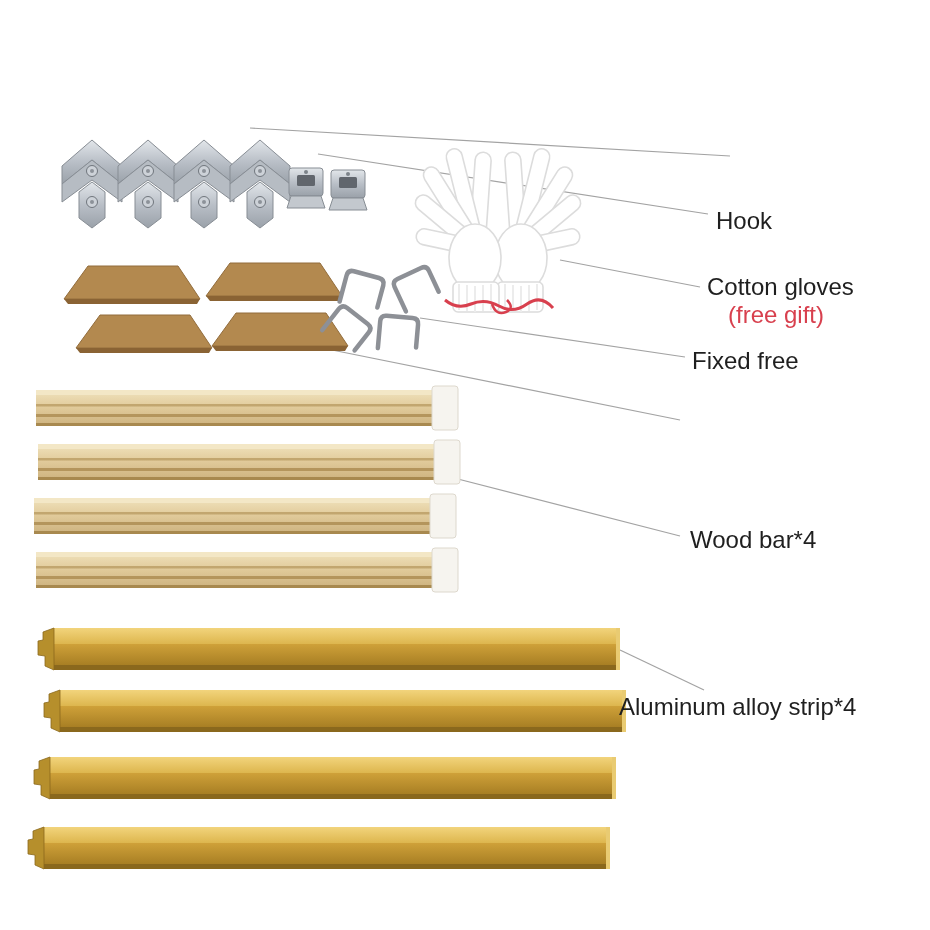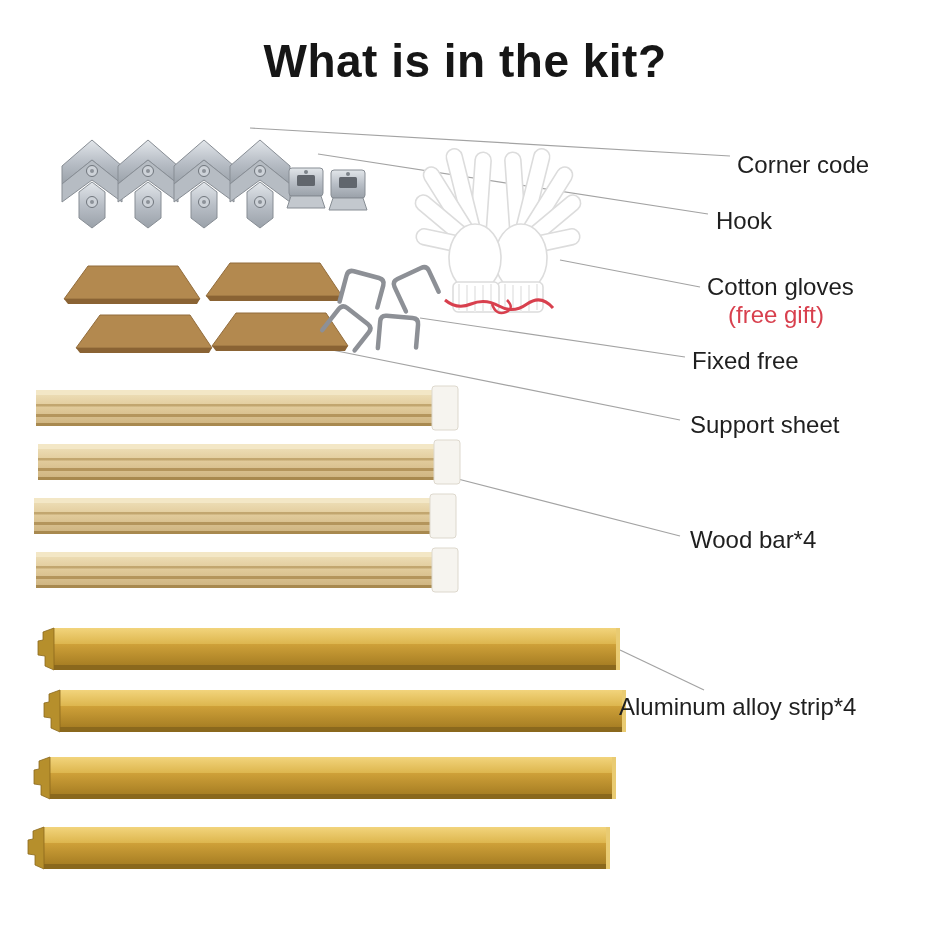--- a/index.html
+++ b/index.html
@@ -37,21 +37,20 @@
     color: #1f1f1f;
     white-space: nowrap;
   }
   .label.red { color: #d8404e; }
 </style>
 </head>
 <body>
 
 <div class="stage">
 
-  <h1 class="title">What is in the kit?</h1>
 
   <svg class="illustration" width="930" height="930" viewBox="0 0 930 930" xmlns="http://www.w3.org/2000/svg">
     <defs>
       <linearGradient id="silver" x1="0" y1="0" x2="0" y2="1">
         <stop offset="0" stop-color="#e2e6ea"></stop>
         <stop offset="0.5" stop-color="#b9bfc7"></stop>
         <stop offset="1" stop-color="#9aa1a9"></stop>
       </linearGradient>
       <linearGradient id="wood" x1="0" y1="0" x2="0" y2="1">
         <stop offset="0" stop-color="#f0e2bd"></stop>
@@ -185,22 +184,20 @@
     </g>
 
     <g>
       <use href="#strip" transform="translate(38,628)"></use>
       <use href="#strip" transform="translate(44,690)"></use>
       <use href="#strip" transform="translate(34,757)"></use>
       <use href="#strip" transform="translate(28,827)"></use>
     </g>
   </svg>
 
-  <div class="label" style="left:737px; top:151px;">Corner code</div>
   <div class="label" style="left:716px; top:207px;">Hook</div>
   <div class="label" style="left:707px; top:273px;text-align:center;">Cotton gloves</div>
   <div class="label red" style="left:728px; top:301px;text-align:center;">(free gift)</div>
   <div class="label" style="left:692px; top:347px;">Fixed free</div>
-  <div class="label" style="left:690px; top:411px;">Support sheet</div>
   <div class="label" style="left:690px; top:526px;">Wood bar*4</div>
   <div class="label" style="left:612px; top:693px;margin-left:7px;">Aluminum alloy strip*4</div>
 
 </div>
 
 </body></html>

